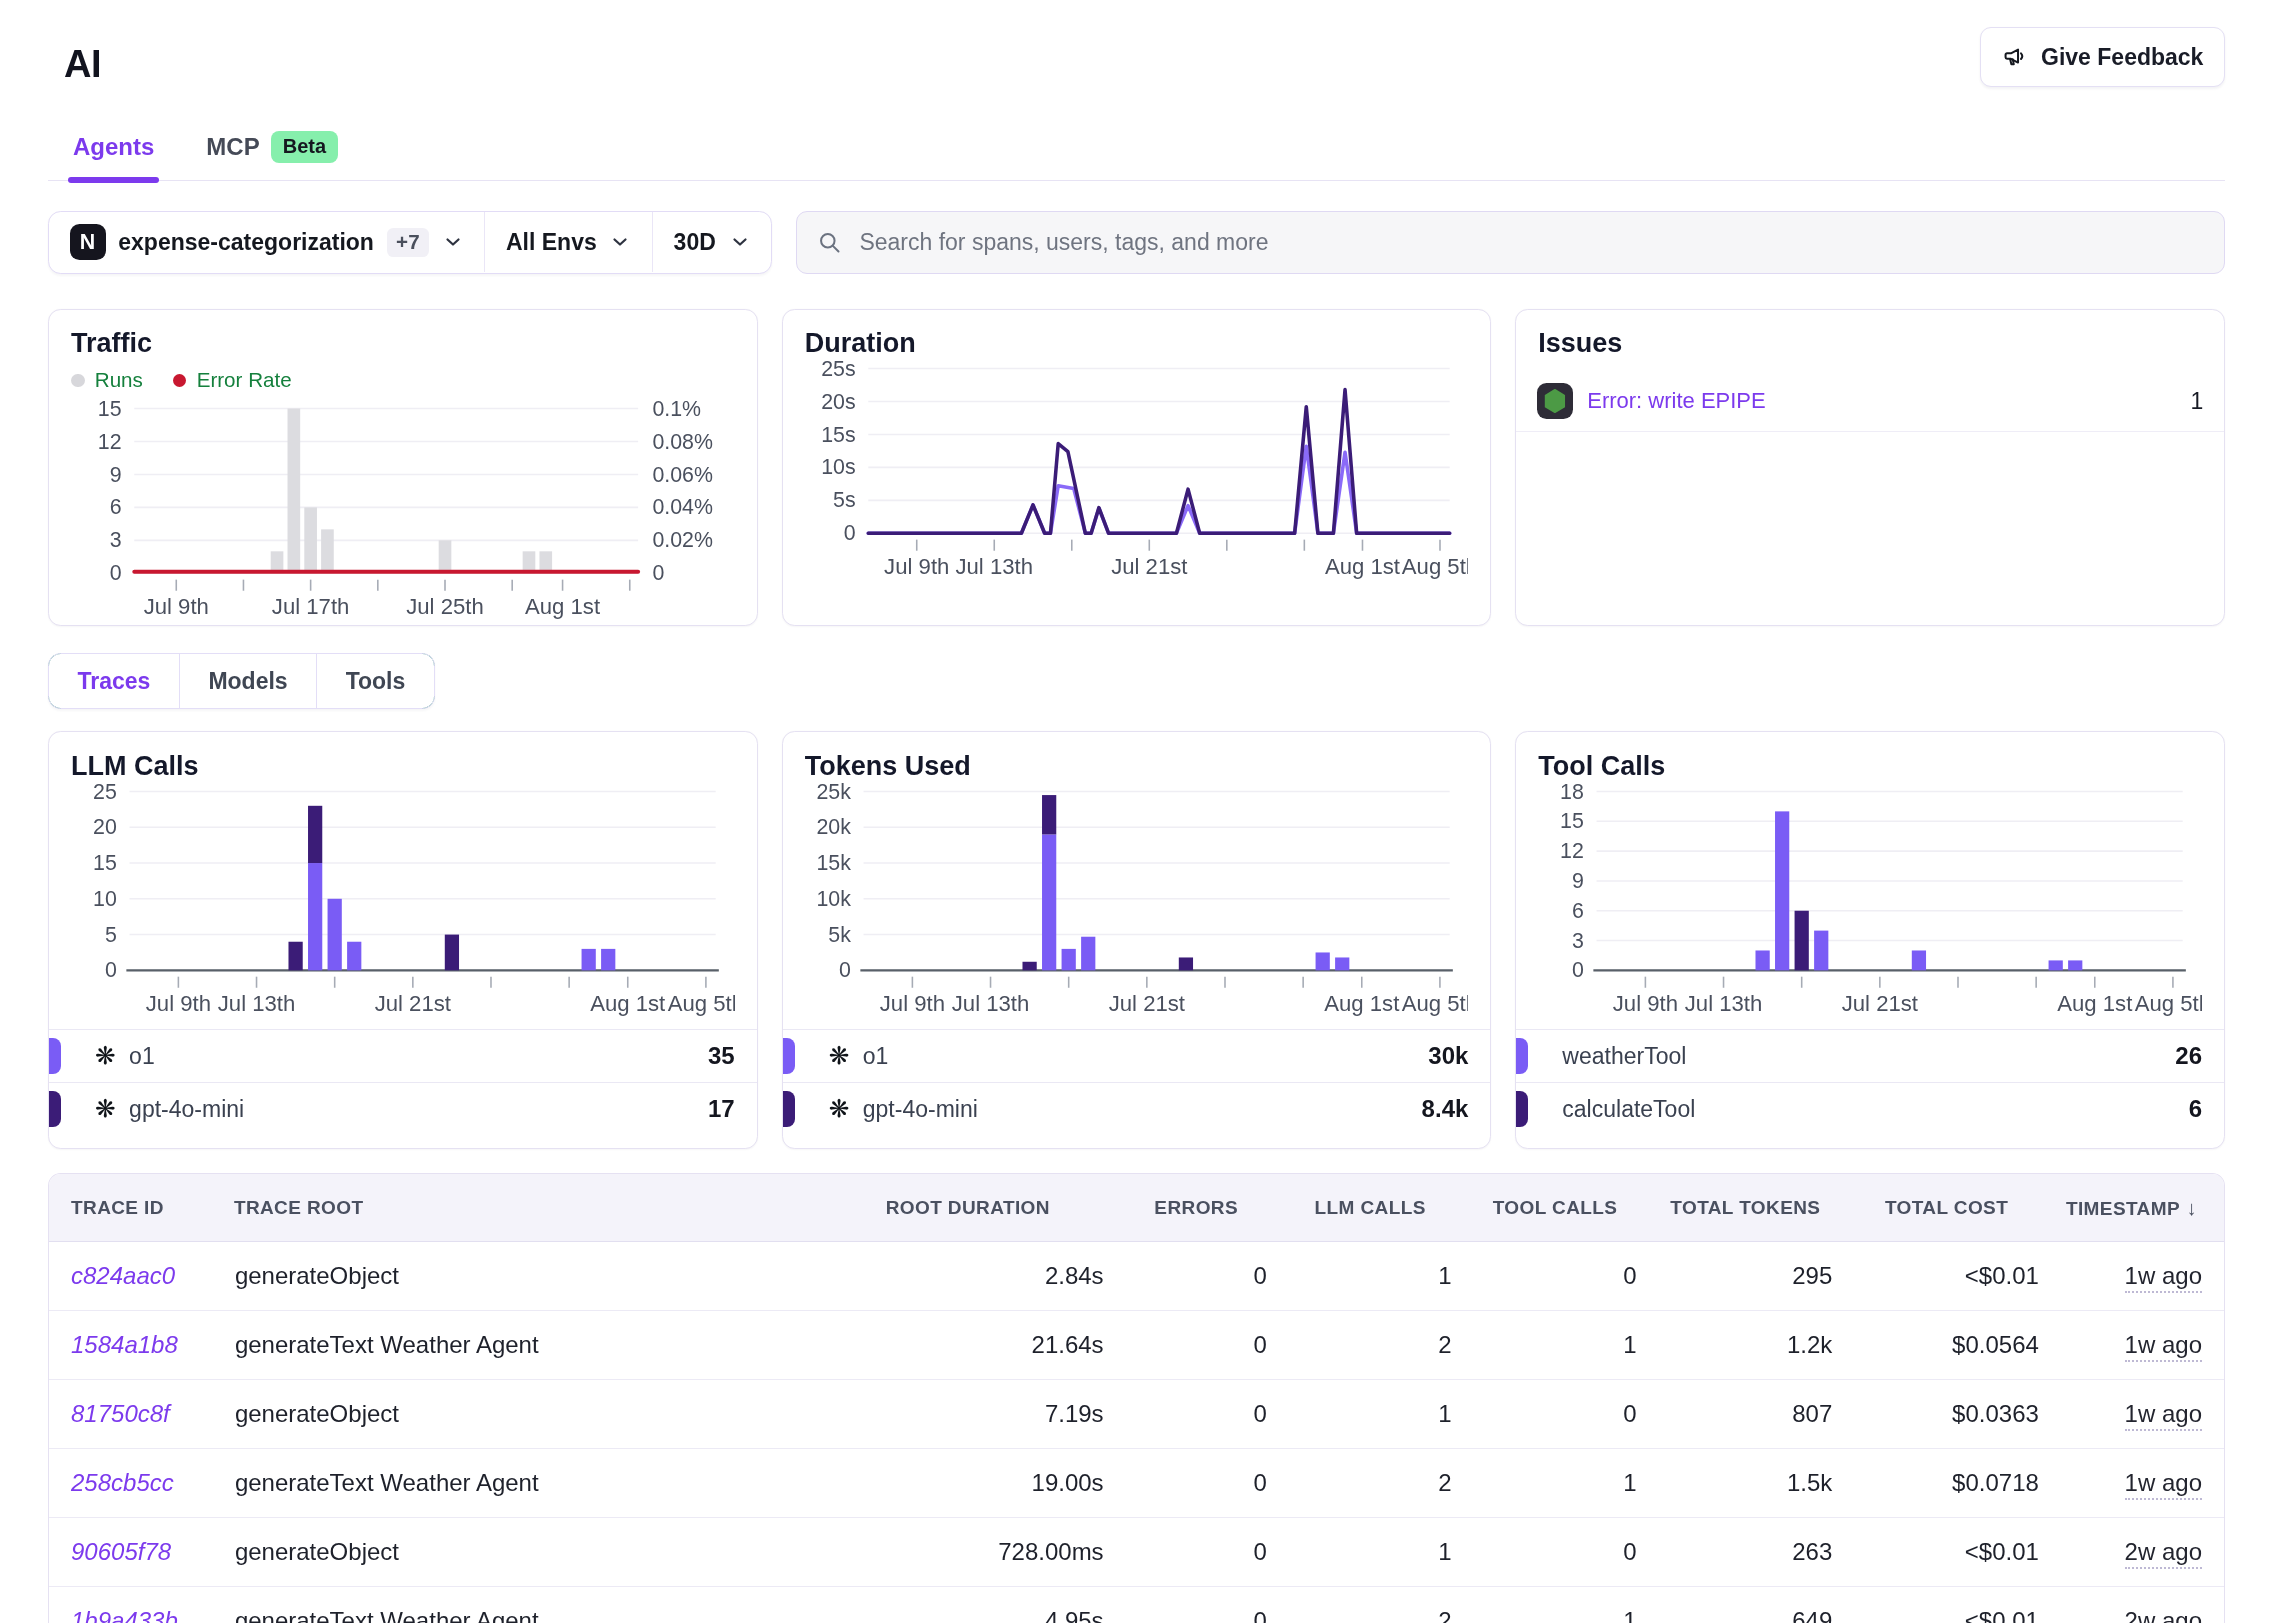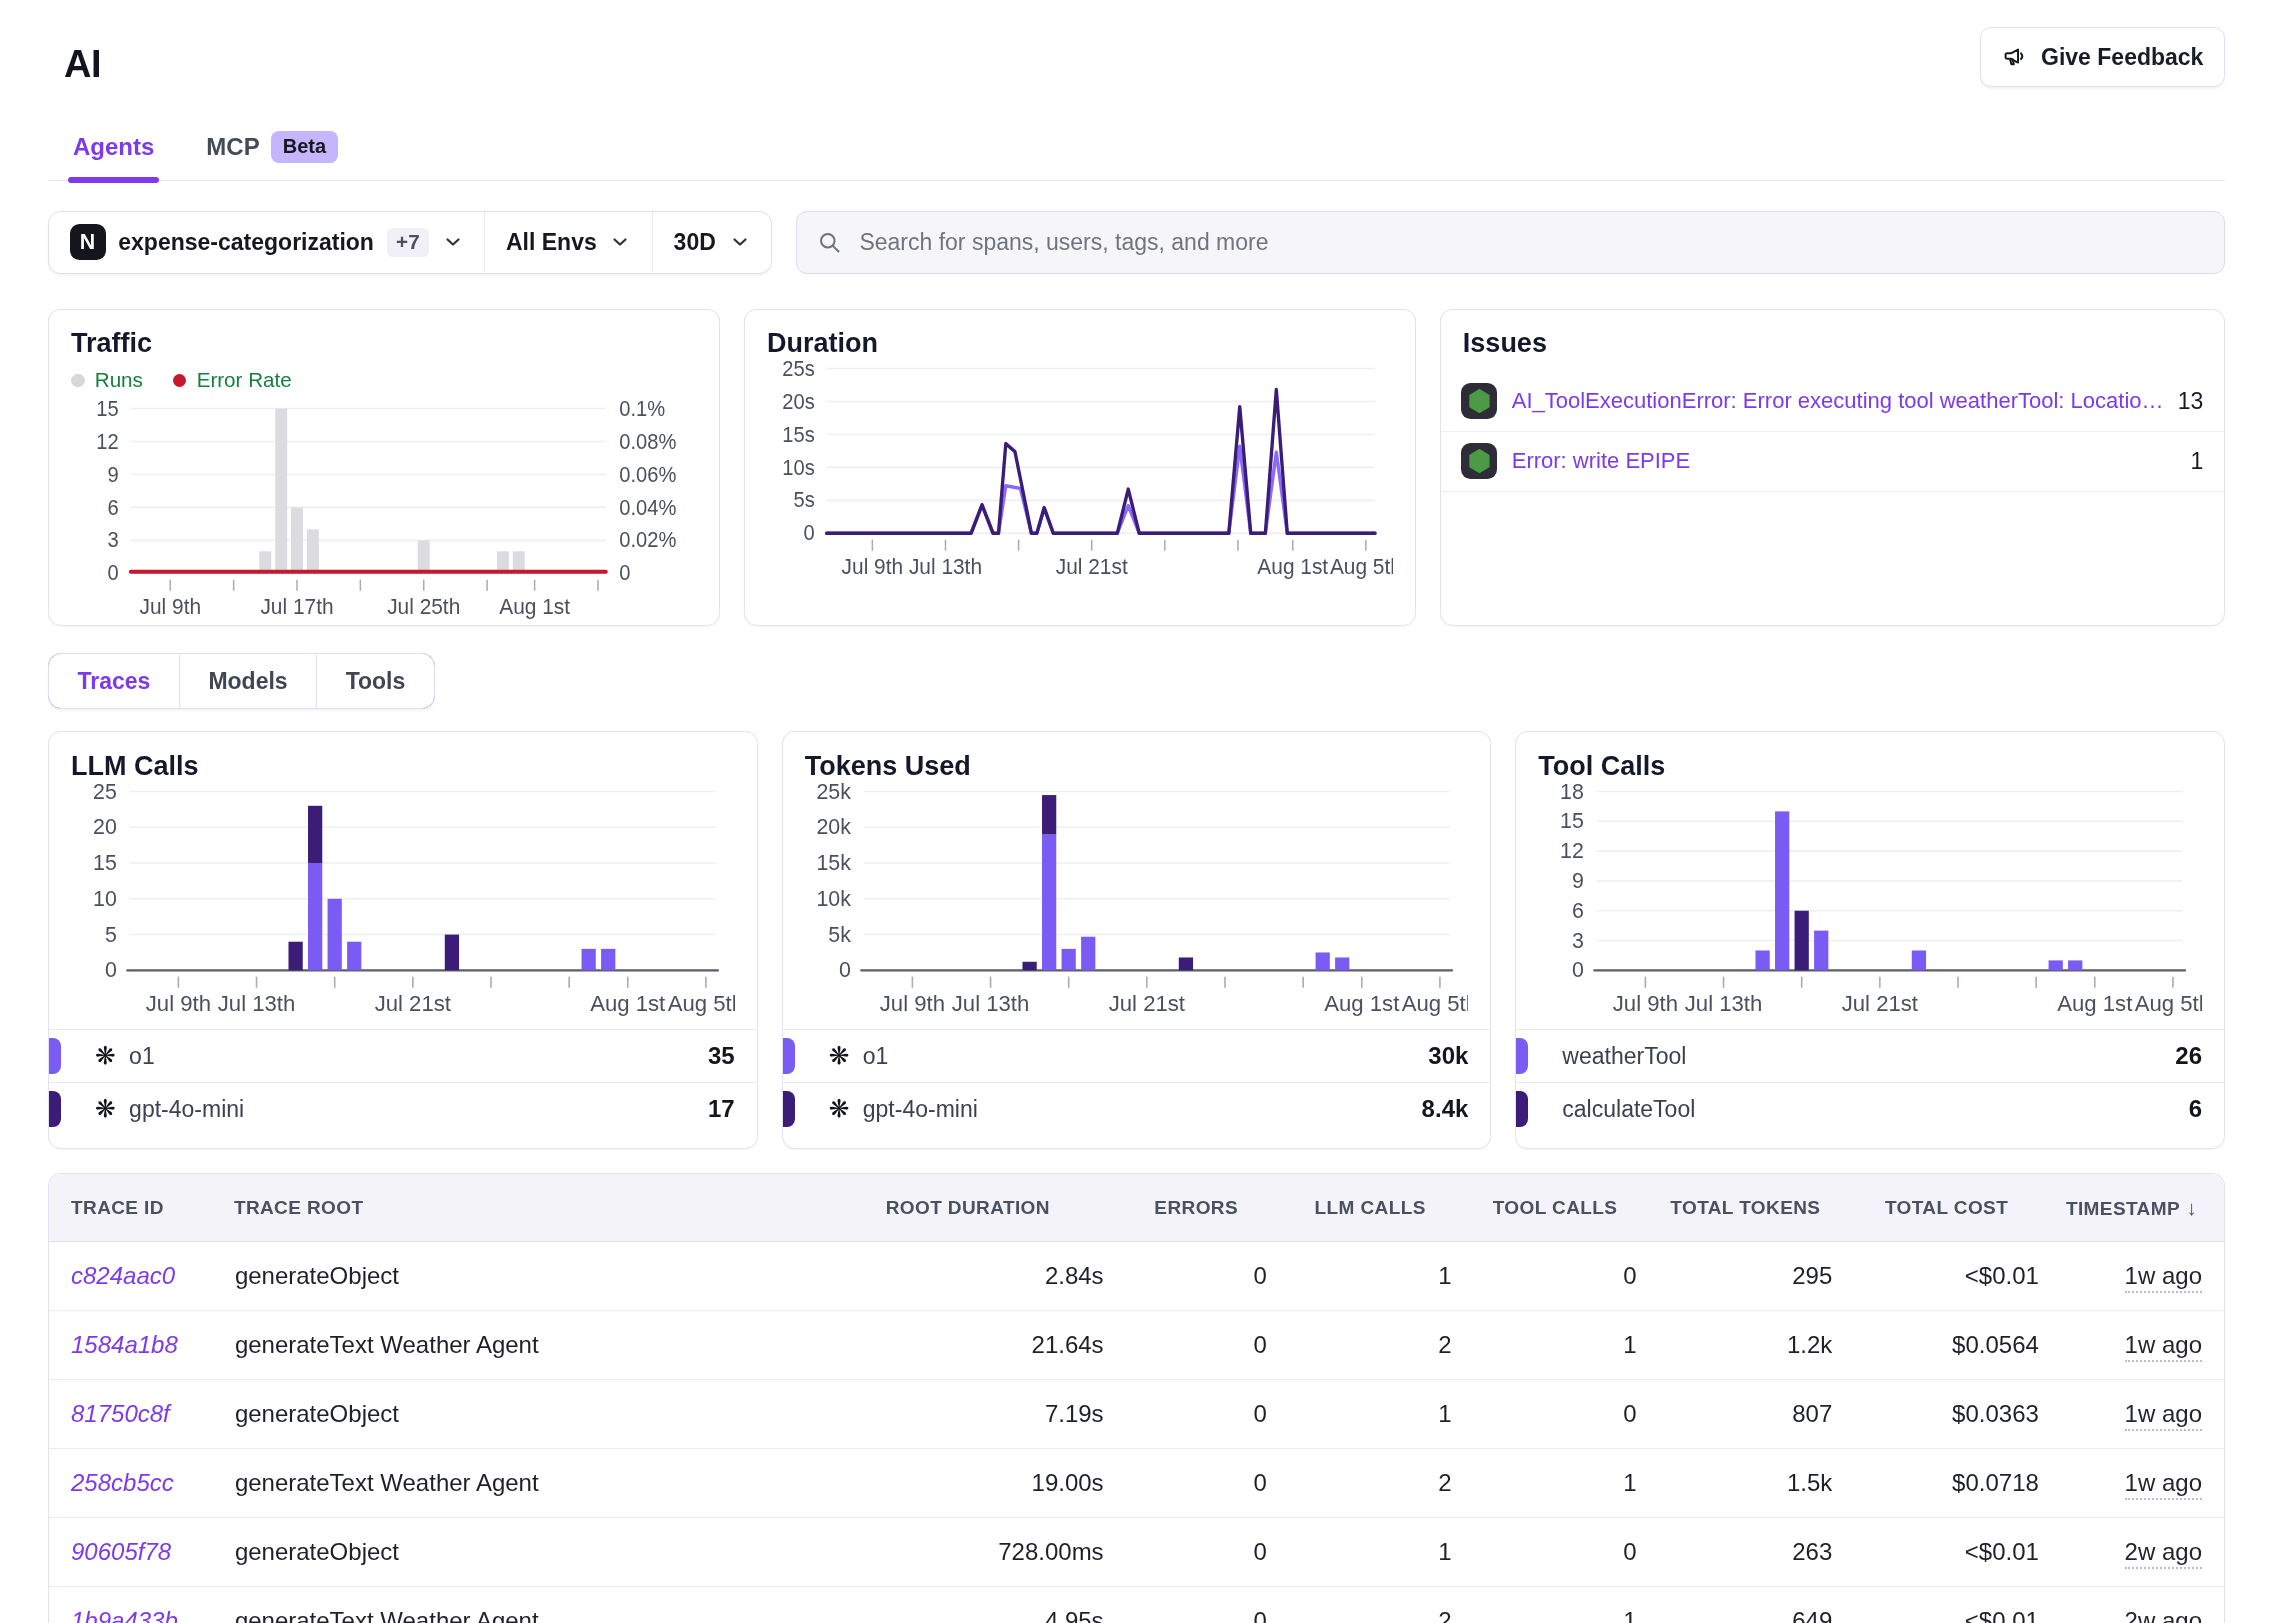--- a/index.html
+++ b/index.html
@@ -19,21 +19,21 @@
     box-shadow:0 1.6px 2.4px rgba(25,25,60,.05); cursor:pointer; }
   .feedback-btn svg { display:block; }
 
   
   .tabs { display:flex; gap:52px; margin-top:28.5px; border-bottom:1.6px solid #E7E3F4; padding-left:25px; }
   .tab { display:flex; align-items:center; gap:11px; font-size:24px; font-weight:600;
     color:#454A57; padding-bottom:17.4px; position:relative; cursor:pointer; }
   .tab.active { color:#7C3AED; }
   .tab.active::after { content:""; position:absolute; left:-4.8px; right:-4.8px; bottom:-2.4px;
     height:5.6px; border-radius:3.2px; background:#7C3AED; }
-  .beta { background:#c4b5fd; color:#15181F; border-radius:8px; padding:4.8px 12px;
+  .beta { background:#86efac; color:#15181F; border-radius:8px; padding:4.8px 12px;
     font-size:20px; font-weight:700; }
 
   
   .filter-row { display:flex; gap:24px; margin-top:30px; }
   .dd-group { display:inline-flex; align-items:stretch; border:1.6px solid #E2DCF6;
     border-radius:12.7px; background:#fff; box-shadow:0 1.6px 2.4px rgba(25,25,60,.04); }
   .dd { display:flex; align-items:center; gap:12.7px; padding:0 20.6px; height:60px;
     font-size:23px; font-weight:700; color:#15181F; cursor:pointer; white-space:nowrap; }
   .dd + .dd { border-left:1.6px solid #EAE6F7; }
   .nlogo { width:36px; height:36px; border-radius:9.5px; background:#15151E; color:#fff;
@@ -270,27 +270,20 @@
           <polyline points="80,220 273.55,220 288.25,184.22400000000002 302.95000000000005,220 310.3,220 320.1,106.84799999999998 332.35,116.832 354.4,220 361.75,220 371.55,187.552 383.8,220 469.55,220 484.25000000000006,164.256 498.95000000000005,220 619,220 633.7,60.256 648.4,220 668,220 682.7,38.624 697.4,220 815,220" fill="none" stroke="#3B1C77" stroke-width="4.5" stroke-linejoin="round" stroke-linecap="round"></polyline>
         </svg>
     </div>
     <div class="card issues-card">
       <div class="card-title">Issues</div>
       <div>
           <div class="issue-row">
             <span class="nodebox">
               <span class="hex"></span>
             </span>
-            <span class="issue-link">AI_ToolExecutionError: Error executing tool weatherTool: Locatio…</span>
-            <span class="issue-count">13</span>
-          </div>
-          <div class="issue-row">
-            <span class="nodebox">
-              <span class="hex"></span>
-            </span>
             <span class="issue-link">Error: write EPIPE</span>
             <span class="issue-count">1</span>
           </div>
         </div>
     </div>
   </div>
 
   <div class="seg-tabs">
     <div class="seg active">Traces</div>
     <div class="seg">Models</div>

